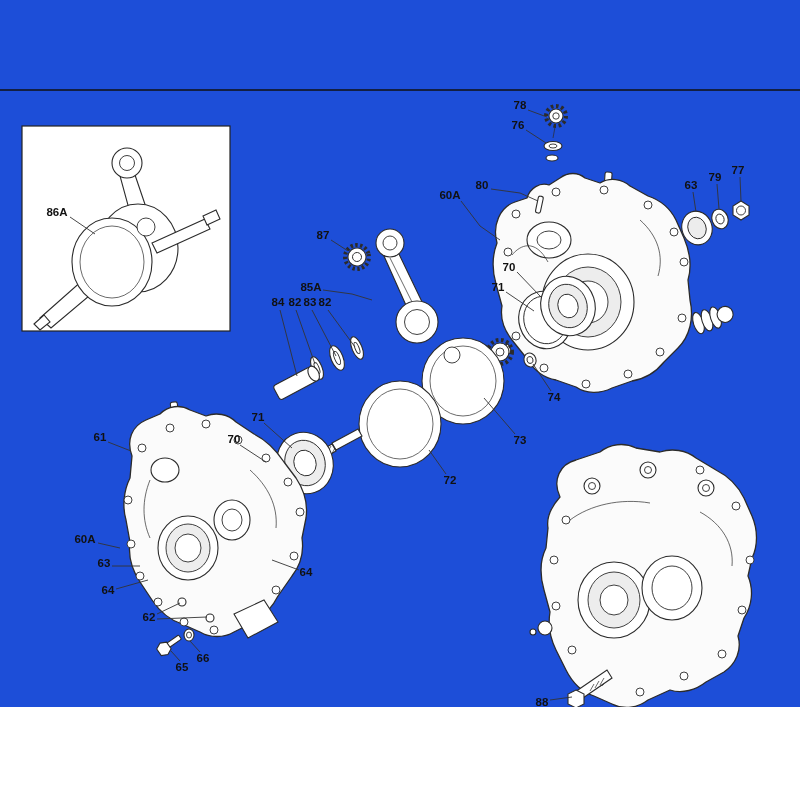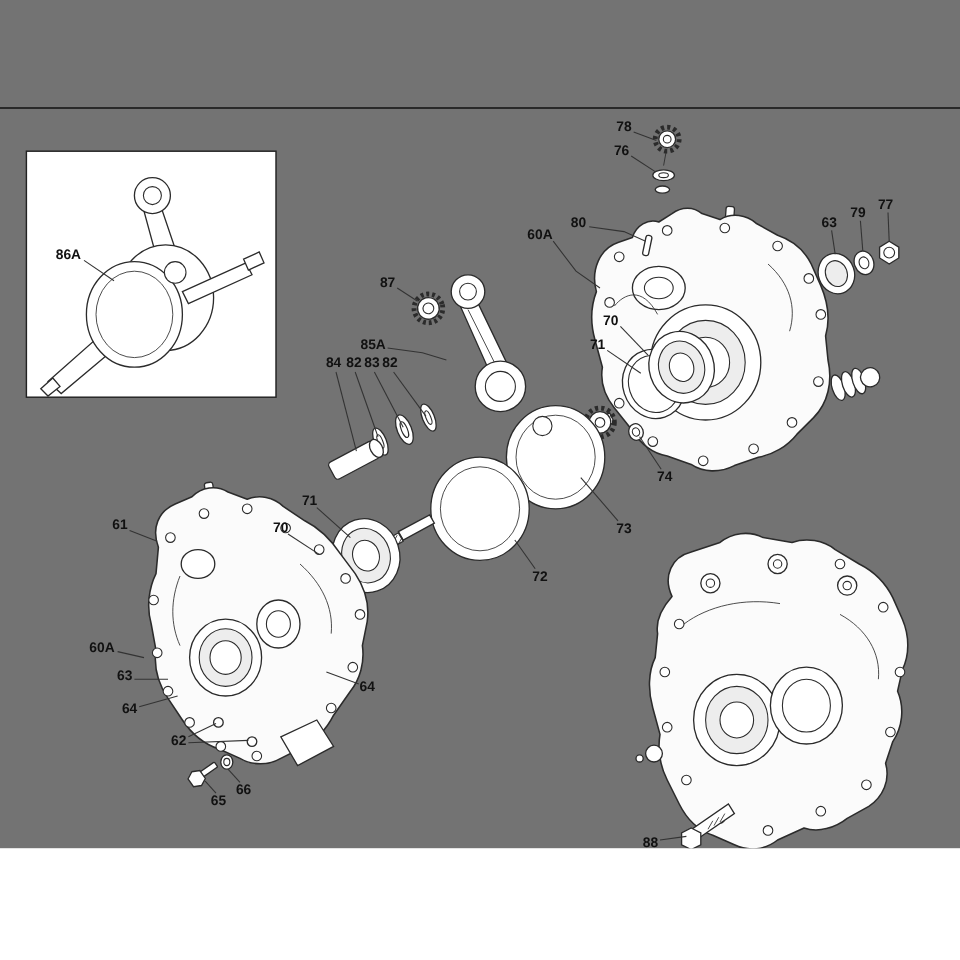--- a/index.html
+++ b/index.html
@@ -1,16 +1,16 @@
 <!DOCTYPE html>
 <html><head>
 <meta charset="utf-8">
 <style>
   html,body{margin:0;padding:0;background:#fff;}
-  .page{position:relative;width:800px;height:707px;background:#737373;overflow:hidden;
+  .page{position:relative;width:800px;height:707px;background:#1d4ed8;overflow:hidden;
         font-family:"Liberation Sans", sans-serif;}
   svg{display:block;}
   .outline{fill:#fbfbfb;stroke:#2b2b2b;stroke-width:1.3;stroke-linejoin:round;}
   .part{fill:#ffffff;stroke:#2b2b2b;stroke-width:1.1;}
   .thin{fill:none;stroke:#2b2b2b;stroke-width:0.7;}
   .hole{fill:#ffffff;stroke:#2b2b2b;stroke-width:0.9;}
   .shade{fill:#ededed;stroke:#2b2b2b;stroke-width:0.9;}
   .rule{stroke:#111;stroke-width:1.4;}
   .leader{fill:none;stroke:#333;stroke-width:0.9;}
   .part-label{font:600 11.5px "Liberation Sans", sans-serif;fill:#111;

